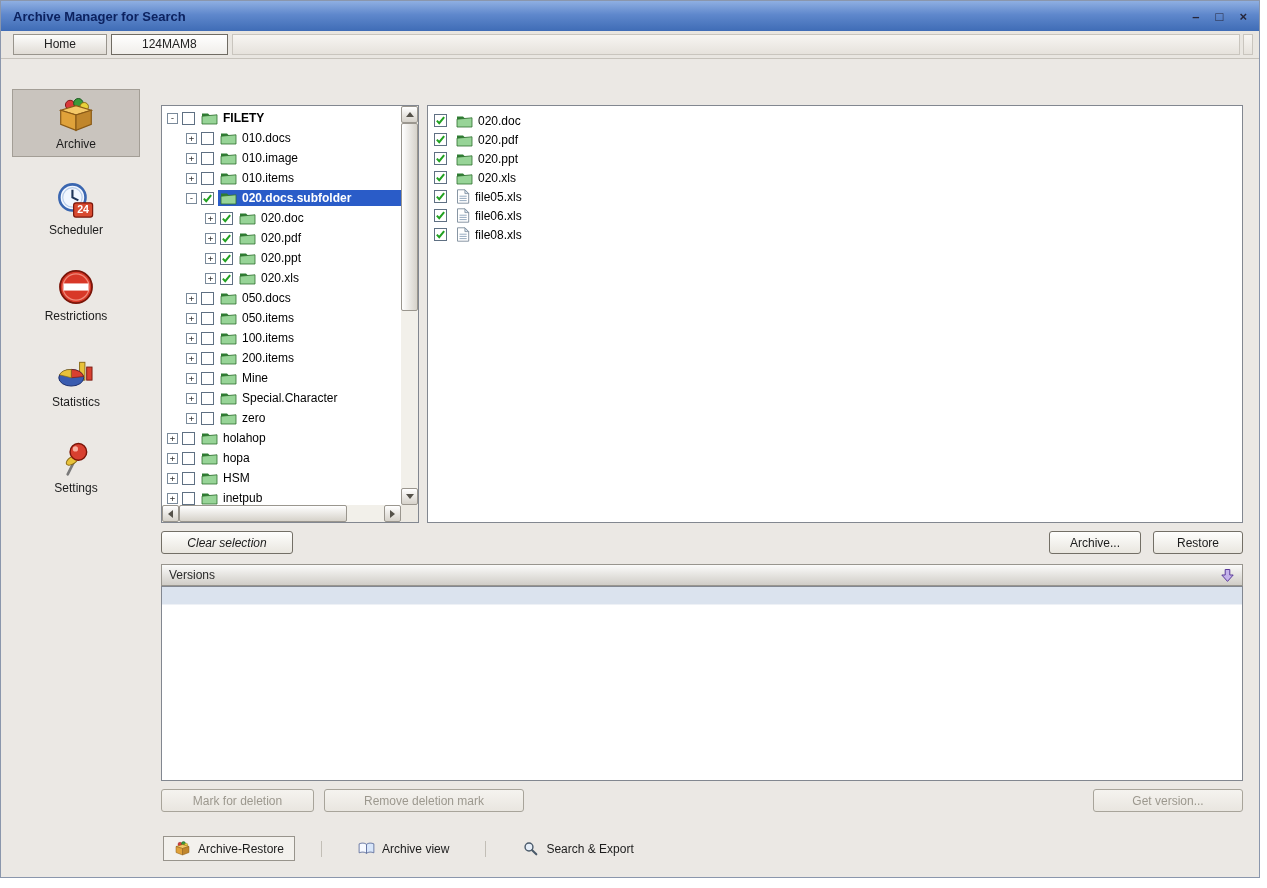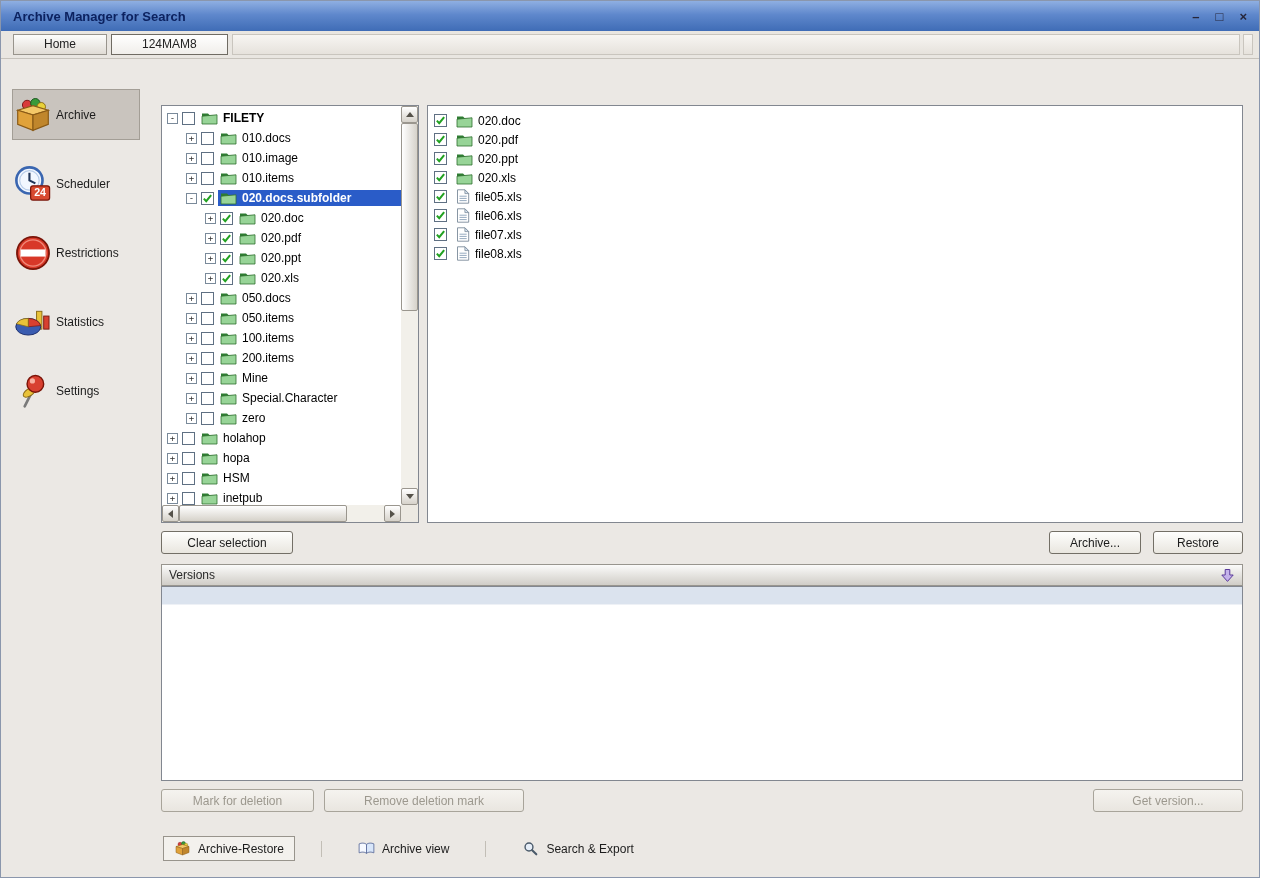--- a/index.html
+++ b/index.html
@@ -17,21 +17,21 @@
   .tabs-holder{display:flex;gap:4px;}
   .top-tab{height:21px;line-height:19px;padding:0 30px;font-size:12px;color:#222;border:1px solid #98948c;background:linear-gradient(#fdfdfc,#e0dcd5);cursor:pointer;box-sizing:border-box;}
   .top-tab.active{background:linear-gradient(#ffffff,#f0eeea);border-color:#6f6b63;}
   .toolbar-strip{flex:1;height:21px;margin-left:4px;border:1px solid #c9c5be;background:linear-gradient(#f7f5f2,#e6e2dc);box-sizing:border-box;}
   .toolbar-strip-end{width:10px;height:21px;margin-left:3px;border:1px solid #c9c5be;background:linear-gradient(#f7f5f2,#e6e2dc);box-sizing:border-box;}
 
   .app-body{display:flex;height:820px;}
 
   
   .sidebar{width:150px;padding-top:30px;display:flex;flex-direction:column;align-items:center;gap:18px;box-sizing:border-box;}
-  .side-item{width:128px;padding:6px 0 5px;display:flex;flex-direction:row;align-items:center;gap:3px;border:1px solid transparent;cursor:pointer;box-sizing:border-box;}
+  .side-item{width:128px;padding:6px 0 5px;display:flex;flex-direction:column;align-items:center;gap:3px;border:1px solid transparent;cursor:pointer;box-sizing:border-box;}
   .side-item.active{background:#c9c4be;border-color:#a39e96;}
   .side-icon{width:40px;height:38px;}
   .icon svg,.side-icon svg{width:100%;height:100%;display:block;}
   .side-label{font-size:12px;color:#1c1c1c;}
 
   
   .main{flex:1;padding:38px 16px 0 10px;box-sizing:border-box;display:flex;flex-direction:column;min-width:0;}
   .panel-header{height:22px;border:1px solid #98958e;background:linear-gradient(#fbfbfa,#d0cdc7);display:flex;align-items:center;padding:0 7px;font-size:12px;color:#2a2a2a;box-sizing:border-box;}
   .hdr-icons{margin-left:auto;display:flex;align-items:center;gap:7px;}
   .hdr-eye{width:18px;height:13px;cursor:pointer;}
@@ -67,21 +67,21 @@
 
   
   .list-box{flex:1;height:418px;background:#ffffff;border:1px solid #828790;box-sizing:border-box;padding:5px 6px;overflow:hidden;min-width:0;}
   .file-row{height:19px;display:flex;align-items:center;font-size:12px;gap:5px;cursor:pointer;}
   .file-icon{width:14px;height:15px;flex:none;}
   .folder-li-icon{width:17px;height:14px;flex:none;}
 
   
   .btn{height:23px;box-sizing:border-box;border:1px solid #736f66;border-radius:3px;background:linear-gradient(#fefefd,#e9e6df);font-size:12px;color:#1c1c1c;display:inline-flex;align-items:center;justify-content:center;padding:0 10px;cursor:pointer;white-space:nowrap;}
   .btn.disabled{color:#9c988e;border-color:#a8a49a;background:linear-gradient(#f5f3ef,#e9e6e0);cursor:default;}
-  .btn-clear{width:132px;}
+  .btn-clear{width:132px;font-style:italic;}
   .btn-archive{width:92px;}
   .btn-restore{width:90px;margin-left:12px;}
   .btn-mark{width:153px;}
   .btn-remove{width:200px;}
   .btn-get{width:150px;}
   .actions-row{display:flex;align-items:center;}
   .spacer{flex:1;}
 
   
   .versions-header{margin-top:10px;}
@@ -573,37 +573,20 @@
               <span class="icon file-icon">
                 <svg viewBox="0 0 13 15">
                   <path d="M1,0.8 L8.4,0.8 L12.2,4.6 L12.2,14.2 L1,14.2 Z" fill="#ffffff" stroke="#7a8a9a" stroke-width="0.9"></path>
                   <path d="M8.4,0.8 L12.2,4.6 L8.4,4.6 Z" fill="#d8e4f0" stroke="#7a8a9a" stroke-width="0.8"></path>
                   <line x1="3" y1="7.2" x2="10.2" y2="7.2" stroke="#8aa0b8" stroke-width="0.9"></line>
                   <line x1="3" y1="9.4" x2="10.2" y2="9.4" stroke="#8aa0b8" stroke-width="0.9"></line>
                   <line x1="3" y1="11.6" x2="10.2" y2="11.6" stroke="#8aa0b8" stroke-width="0.9"></line>
                 </svg>
               </span>
               <span>file06.xls</span>
-            </div>
-            <div class="file-row">
-              <span class="checkbox checked">
-                <svg viewBox="0 0 12 12">
-                  <path d="M2,6.2 L4.6,9 L10,2.4" fill="none" stroke="#21a121" stroke-width="2.2"></path>
-                </svg>
-              </span>
-              <span class="icon file-icon">
-                <svg viewBox="0 0 13 15">
-                  <path d="M1,0.8 L8.4,0.8 L12.2,4.6 L12.2,14.2 L1,14.2 Z" fill="#ffffff" stroke="#7a8a9a" stroke-width="0.9"></path>
-                  <path d="M8.4,0.8 L12.2,4.6 L8.4,4.6 Z" fill="#d8e4f0" stroke="#7a8a9a" stroke-width="0.8"></path>
-                  <line x1="3" y1="7.2" x2="10.2" y2="7.2" stroke="#8aa0b8" stroke-width="0.9"></line>
-                  <line x1="3" y1="9.4" x2="10.2" y2="9.4" stroke="#8aa0b8" stroke-width="0.9"></line>
-                  <line x1="3" y1="11.6" x2="10.2" y2="11.6" stroke="#8aa0b8" stroke-width="0.9"></line>
-                </svg>
-              </span>
-              <span>file07.xls</span>
             </div>
             <div class="file-row">
               <span class="checkbox checked">
                 <svg viewBox="0 0 12 12">
                   <path d="M2,6.2 L4.6,9 L10,2.4" fill="none" stroke="#21a121" stroke-width="2.2"></path>
                 </svg>
               </span>
               <span class="icon file-icon">
                 <svg viewBox="0 0 13 15">
                   <path d="M1,0.8 L8.4,0.8 L12.2,4.6 L12.2,14.2 L1,14.2 Z" fill="#ffffff" stroke="#7a8a9a" stroke-width="0.9"></path>

